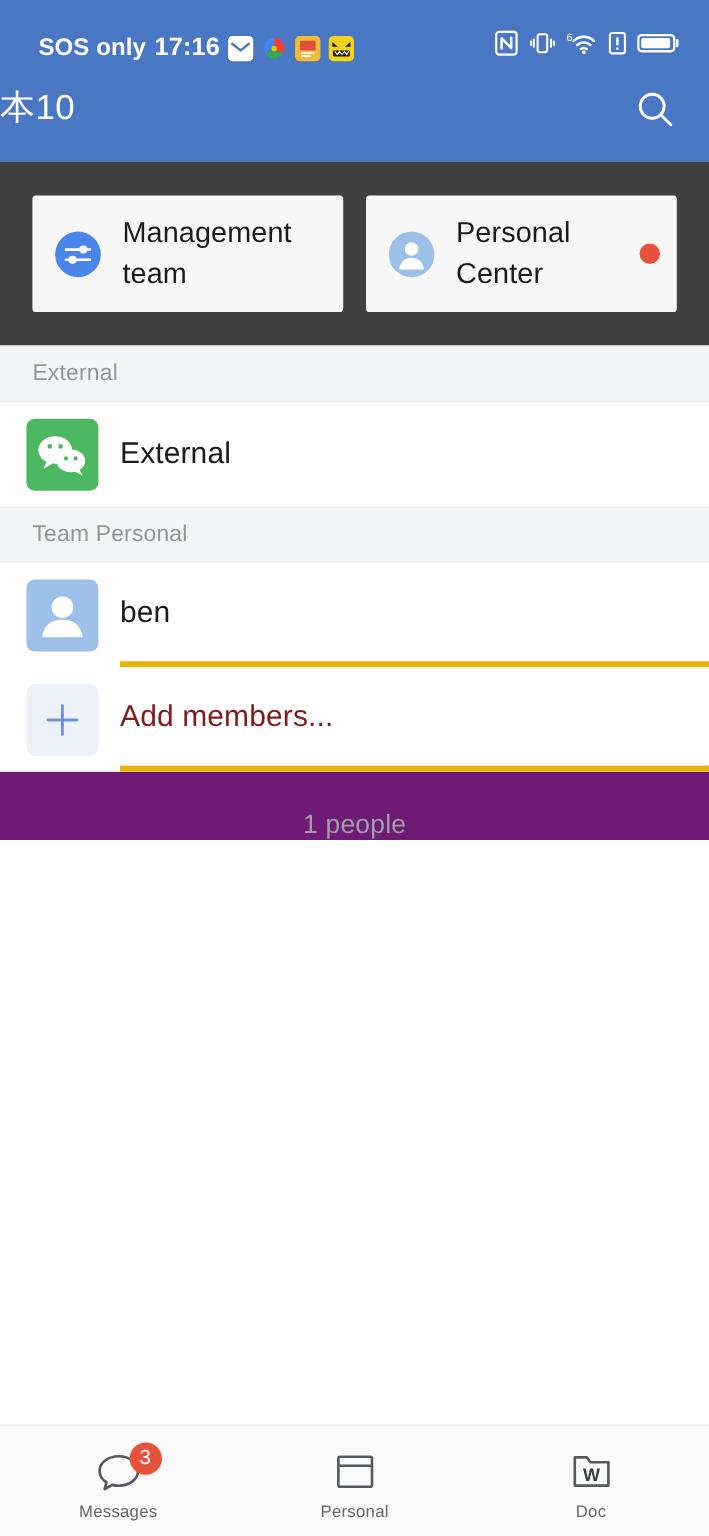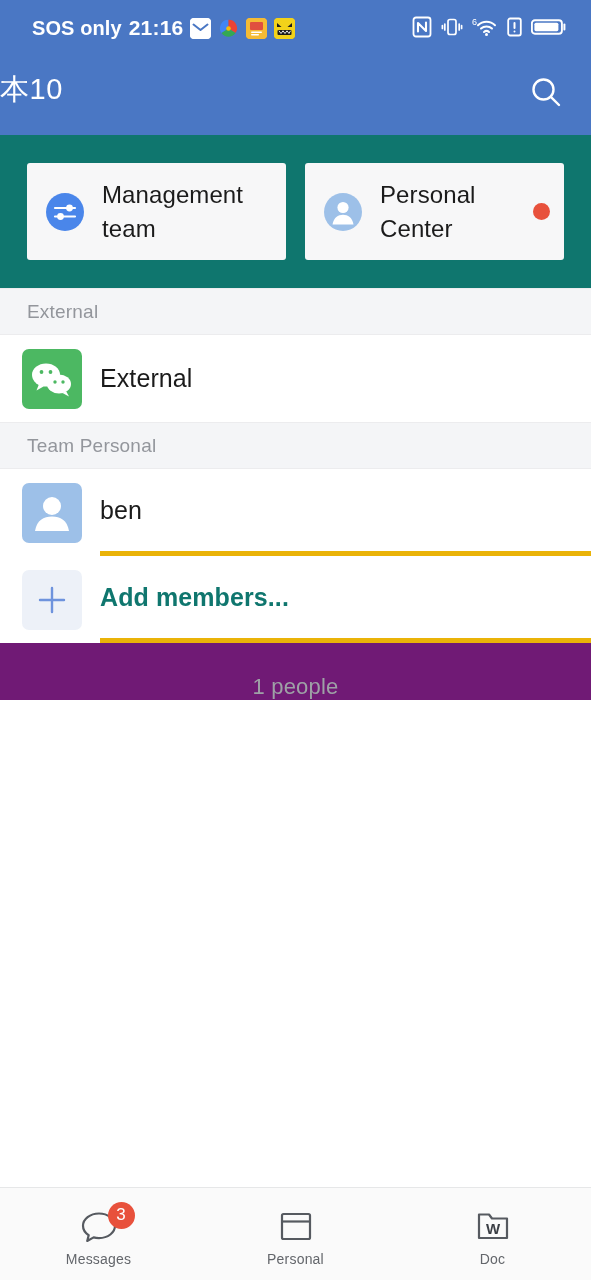--- a/index.html
+++ b/index.html
@@ -29,21 +29,21 @@
   .header {
     background: #4a77c4;
     height: 135px;
     flex: 0 0 135px;
     position: relative;
   }
 
   .statusbar {
     height: 52px;
     display: flex;
-    align-items: flex-start;
+    align-items: flex-end;
     justify-content: space-between;
     padding: 16px 24px 0 32px;
   }
 
   .status-left {
     display: flex;
     align-items: center;
     gap: 7px;
   }
 
@@ -117,21 +117,21 @@
     align-items: center;
     justify-content: center;
     cursor: pointer;
   }
 
   
   .quick-row {
     display: flex;
     gap: 19px;
     padding: 28px 27px 28px 27px;
-    background: #0f766e;
+    background: #404040;
     flex: 0 0 auto;
   }
 
   .quick-card {
     flex: 1 1 0;
     background: #f7f7f8;
     border-radius: 3px;
     min-height: 97px;
     display: flex;
     align-items: center;
@@ -213,21 +213,21 @@
   .row-body.divided {
     border-bottom: 5px solid #eab308;
   }
 
   .row-label {
     font-size: 25px;
     color: #1b1b1b;
     letter-spacing: 0.1px;
   }
 
-  .row-label.link { color: #0f766e; font-weight: bold; }
+  .row-label.link { color: #7f1d1d; }
 
   .count-note {
     text-align: center;
     font-size: 22px;
     color: #9ea1a6;
     padding: 31px 0 0 0;
     background: #701a75;
     letter-spacing: 0.2px;
   }
 
@@ -291,21 +291,21 @@
 </head>
 <body>
 
 <div id="app">
 
   <div class="header">
 
     <div class="statusbar">
       <div class="status-left">
         <span class="status-text">SOS only</span>
-        <span class="status-time">21:16</span>
+        <span class="status-time">17:16</span>
 
         <span class="sb-app-icon sb-mail">
           <svg width="21" height="21" viewBox="0 0 21 21">
             <rect x="0" y="0" width="21" height="21" rx="4" fill="#ffffff"></rect>
             <path d="M3.5 6.5 L10.5 12 L17.5 6.5" stroke="#4a77c4" stroke-width="2" fill="none" stroke-linecap="round" stroke-linejoin="round"></path>
           </svg>
         </span>
 
         <span class="sb-app-icon sb-photos">
           <svg width="21" height="21" viewBox="0 0 24 24">

